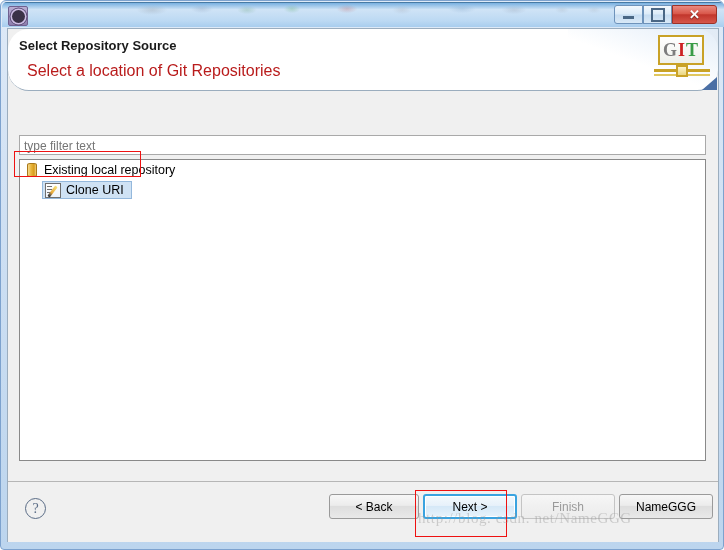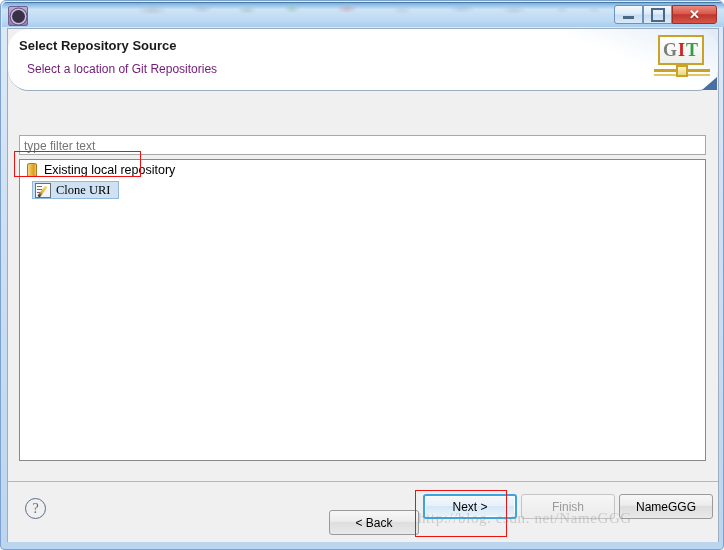--- a/index.html
+++ b/index.html
@@ -117,21 +117,21 @@
     box-sizing: border-box;
     border-radius: 21px;
   }
   .hdr-title {
     position: absolute; left: 11px; top: 9px;
     font-size: 13px; font-weight: bold; color: #1a1a1a;
     white-space: nowrap;
   }
   .hdr-sub {
     position: absolute; left: 19px; top: 33px;
-    font-size: 12px; color: #701a75;
+    font-size: 16px; color: #b91c1c;
     white-space: nowrap;
   }
 
   
   .git-logo {
     position: absolute; right: 8px; top: 4px;
     width: 56px; height: 54px;
   }
   .git-plate {
     position: absolute; left: 4px; top: 2px;
@@ -209,21 +209,21 @@
   .tree-row {
     position: relative;
     height: 20px;
     display: flex;
     align-items: center;
     padding-left: 7px;
     font-size: 12.5px;
     color: #000000;
     white-space: nowrap;
   }
-  .tree-row.sel-wrap { padding-left: 12px; font-family: Liberation Serif, serif; }
+  .tree-row.sel-wrap { padding-left: 22px; }
 
   .sel-chip {
     display: inline-flex;
     align-items: center;
     background: #cfe2f4;
     border: 1px solid #94b8dc;
     padding: 1px 7px 1px 2px;
     height: 18px;
     box-sizing: border-box;
   }
@@ -290,21 +290,21 @@
     box-sizing: border-box;
     font-size: 12px;
     color: #000000;
     font-family: "Liberation Sans", sans-serif;
     background: linear-gradient(180deg,#f7f7f7 0%, #ececec 45%, #dedede 50%, #e9e9e9 100%);
     border: 1px solid #9a9a9a;
     border-radius: 3px;
     display: flex; align-items: center; justify-content: center;
     white-space: nowrap;
   }
-  .btn-back   { left: 321px; width: 90px; margin-top: 16px; }
+  .btn-back   { left: 321px; width: 90px; }
   .btn-next   { left: 415px; width: 94px;
     background: linear-gradient(180deg,#f3f9fd 0%, #e7f1fa 45%, #d5e8f7 50%, #e8f3fc 100%);
     border: 2px solid #3aa3e0;
     box-shadow: inset 0 0 0 1px #ffffff;
     text-align: center;
   }
   .btn-finish { left: 513px; width: 94px;
     color: #9a9a9a;
     background: linear-gradient(180deg,#f6f6f6 0%, #f0f0f0 50%, #ececec 100%);
     border: 1px solid #c4c4c4; }

